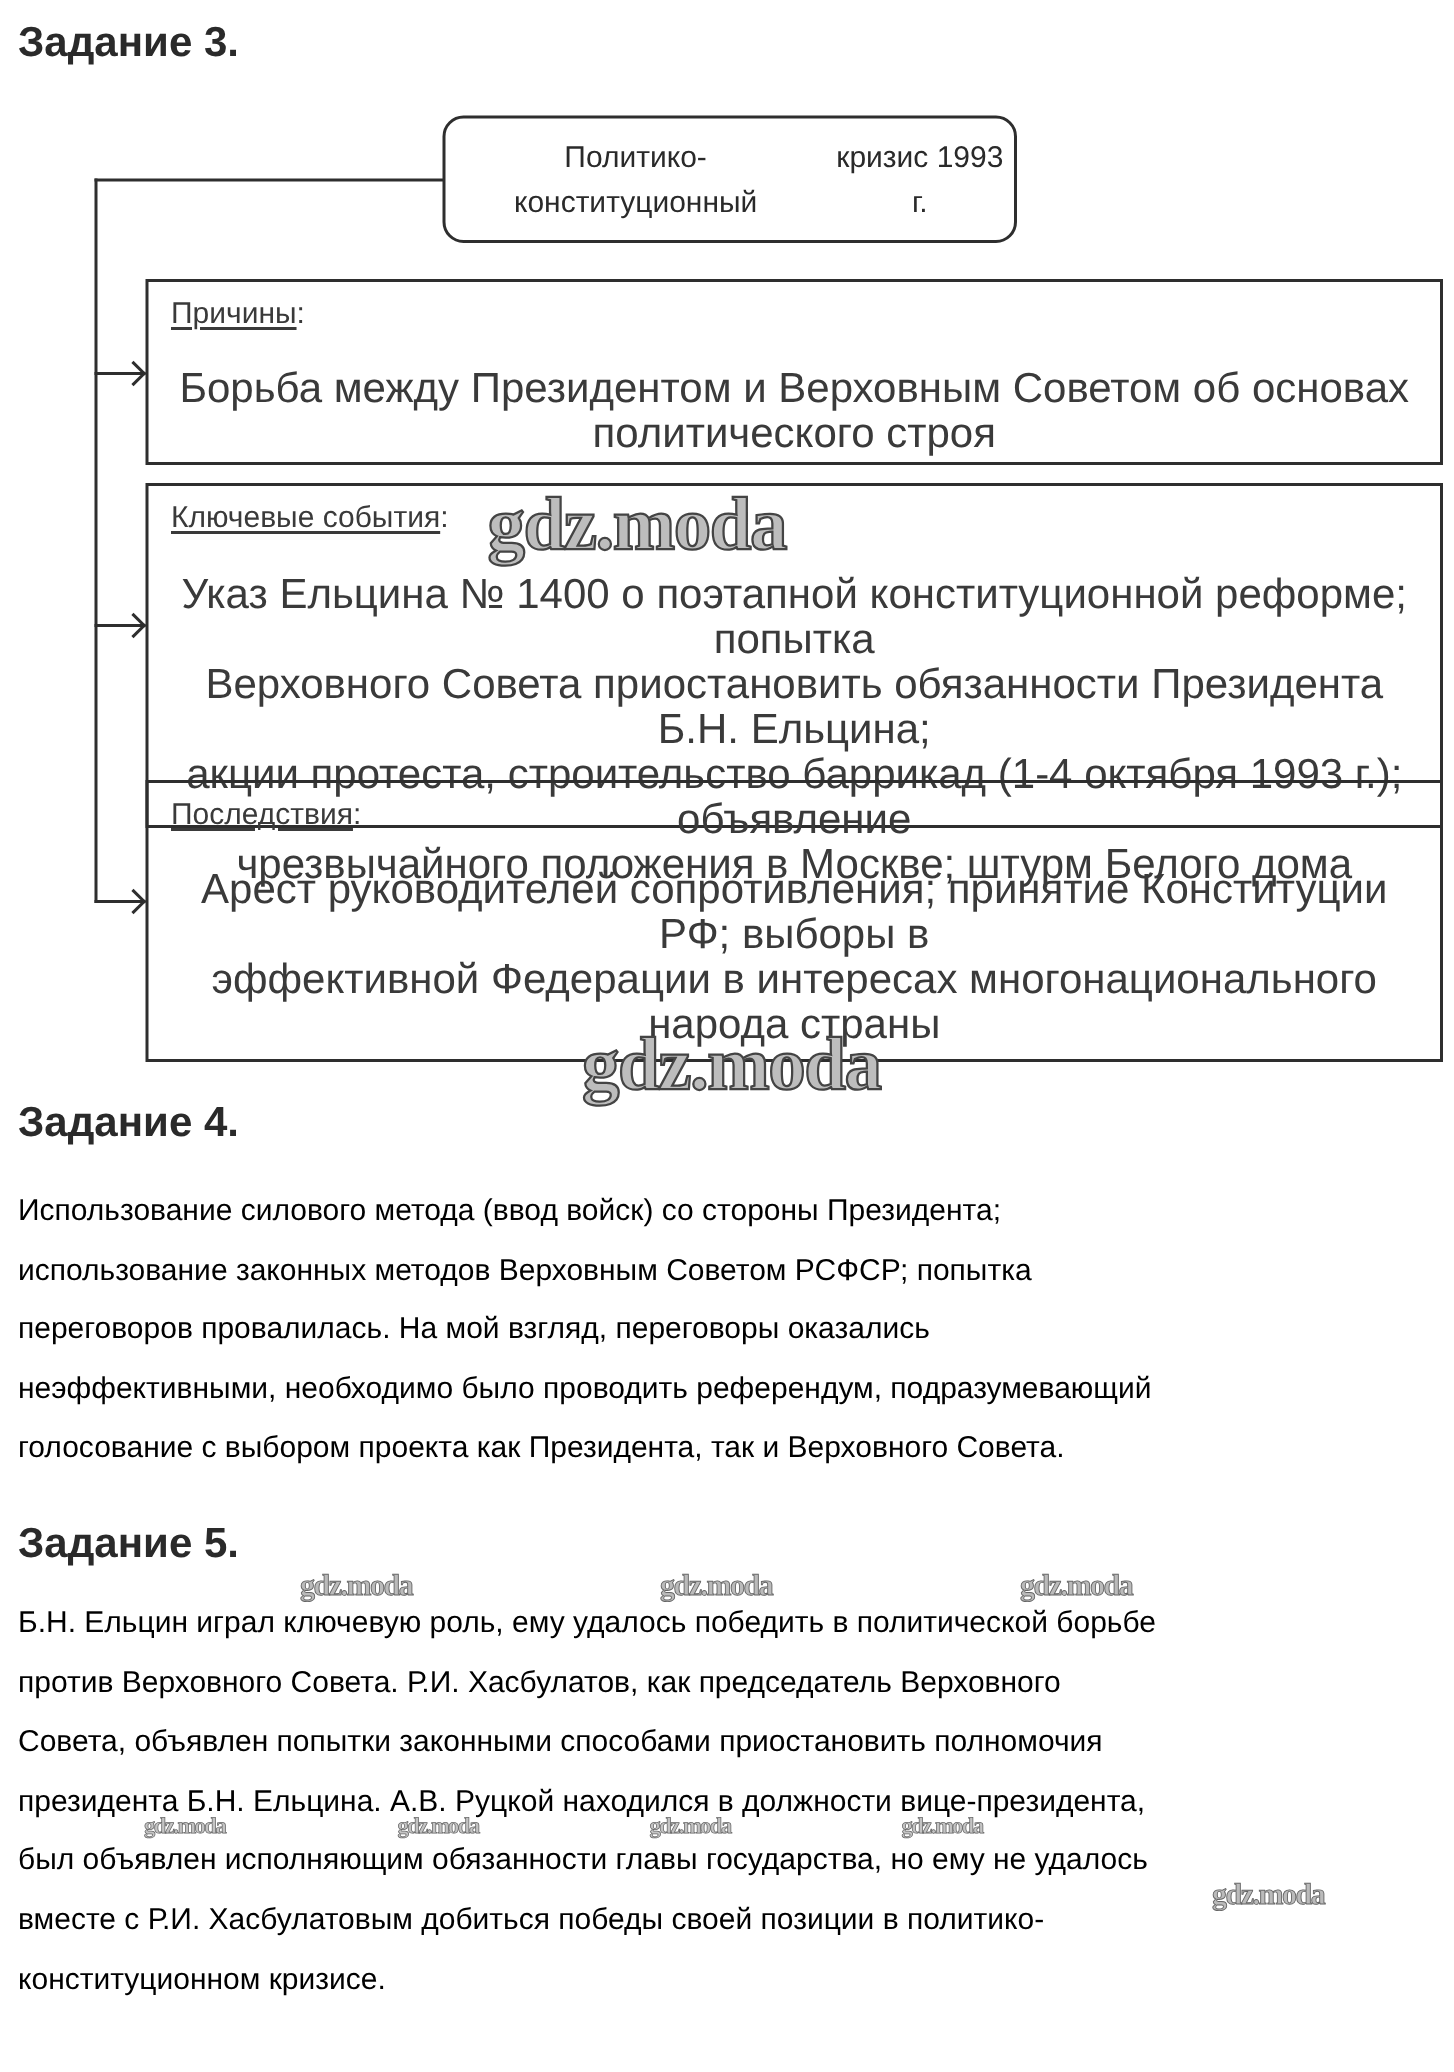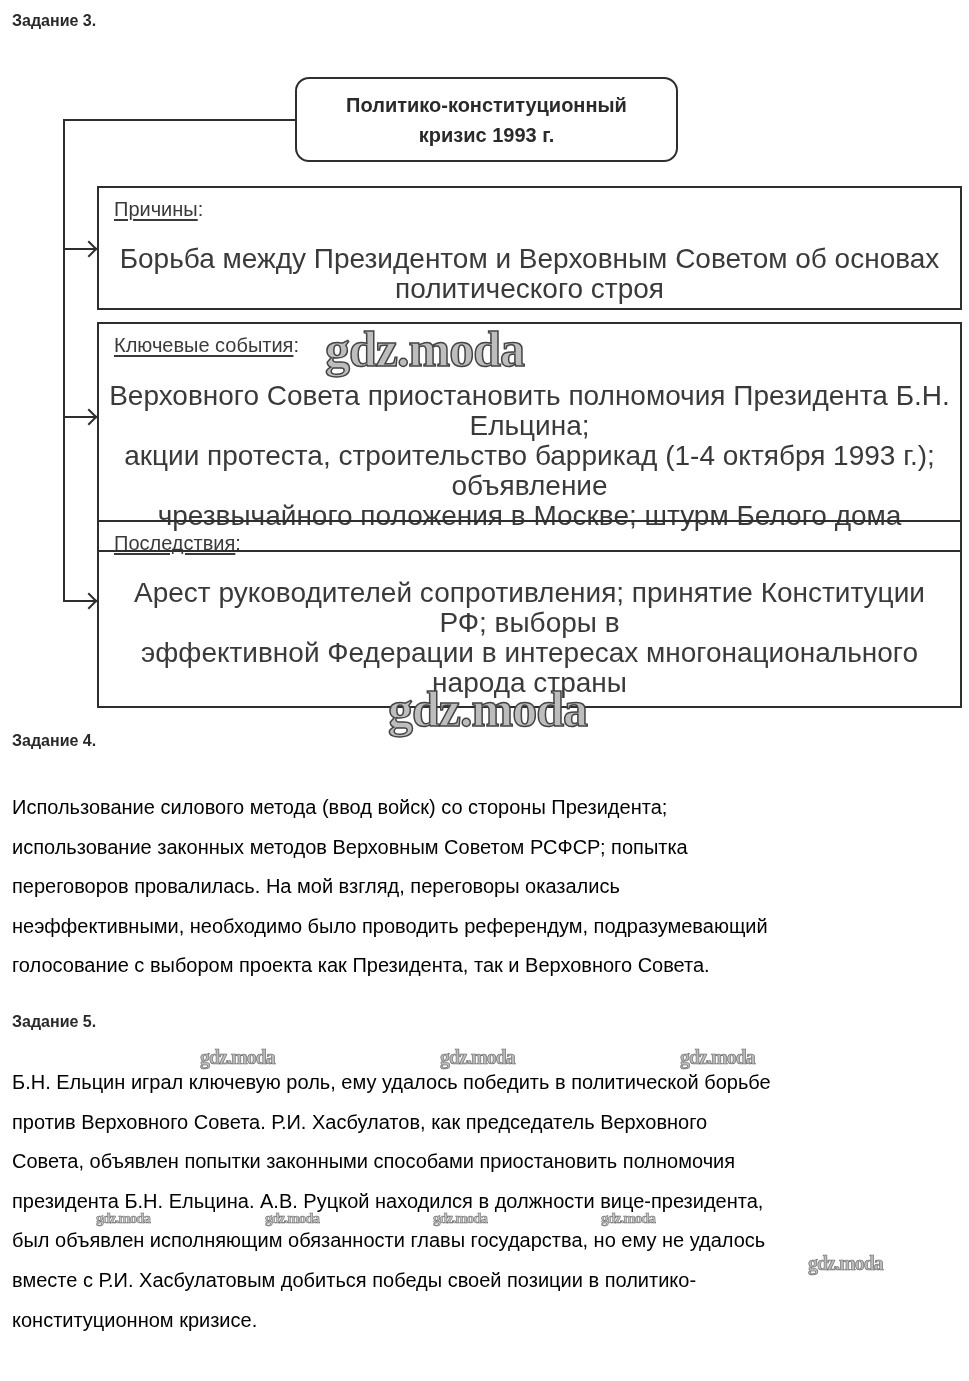--- a/index.html
+++ b/index.html
@@ -1,22 +1,22 @@
 <!DOCTYPE html>
 <html><head>
 <meta charset="utf-8">
 <style>
   html, body { margin: 0; padding: 0; background: #ffffff; }
   body { width: 969px; height: 1381px; position: relative; overflow: hidden;
          font-family: "Liberation Sans", sans-serif; color: #333333; }
-  .h { position: absolute; left: 12px; font-weight: bold; font-size: 16px; color: #2a2a2a; }
+  .h { position: absolute; left: 12px; font-weight: bold; font-size: 28px; color: #2a2a2a; }
   .topbox { position: absolute; left: 295px; top: 77px; width: 383px; height: 85px;
             border: 2px solid #2e2e2e; border-radius: 14px; box-sizing: border-box;
-            display: flex; flex-direction: column; align-items: center; justify-content: center;
-            font-weight: bold; font-size: 20px; line-height: 30px; color: #2a2a2a; text-align: center; }
+            display: flex; flex-direction: row; align-items: center; justify-content: center;
+            font-weight: normal; font-size: 20px; line-height: 30px; color: #2a2a2a; text-align: center; }
   .line { position: absolute; background: #2e2e2e; }
   .arrow { position: absolute; width: 12px; height: 12px; border-top: 2px solid #2e2e2e; border-right: 2px solid #2e2e2e;
            transform: rotate(45deg); box-sizing: border-box; }
   .box { position: absolute; left: 97px; width: 865px; border: 2px solid #2e2e2e; box-sizing: border-box; }
   .box .label { position: absolute; left: 15px; top: 10px; font-size: 20px; color: #3a3a3a; }
   .box .label .u { text-decoration: underline; text-underline-offset: 3px; }
   .box .content { position: absolute; left: 10px; right: 10px; text-align: center; font-size: 28px; line-height: 30px; color: #3a3a3a; }
   .para { position: absolute; left: 12px; width: 920px; font-size: 20px; line-height: 39.6px; color: #000000; }
   .wm { position: absolute; font-family: "Liberation Serif", serif; font-weight: bold; color: #9a9a9a;
         -webkit-text-stroke: 1px #555; letter-spacing: -1px; }
@@ -47,21 +47,22 @@
   <div class="label"><span class="u">Причины</span><span>:</span></div>
   <div class="content" style="top:56px;">
     <div>Борьба между Президентом и Верховным Советом об основах</div>
     <div>политического строя</div>
   </div>
 </div>
 
 <div class="box" style="top:322px; height:230px;">
   <div class="label"><span class="u">Ключевые события</span><span>:</span></div>
   <div class="content" style="top:57px;">
-    <div>Верховного Совета приостановить полномочия Президента Б.Н. Ельцина;</div>
+    <div>Указ Ельцина № 1400 о поэтапной конституционной реформе; попытка</div>
+    <div>Верховного Совета приостановить обязанности Президента Б.Н. Ельцина;</div>
     <div>акции протеста, строительство баррикад (1-4 октября 1993 г.); объявление</div>
     <div>чрезвычайного положения в Москве; штурм Белого дома</div>
   </div>
 </div>
 
 <div class="box" style="top:520px; height:188px;">
   <div class="label"><span class="u">Последствия</span><span>:</span></div>
   <div class="content" style="top:56px;">
     <div>Арест руководителей сопротивления; принятие Конституции РФ; выборы в</div>
     <div>эффективной Федерации в интересах многонационального народа страны</div>

